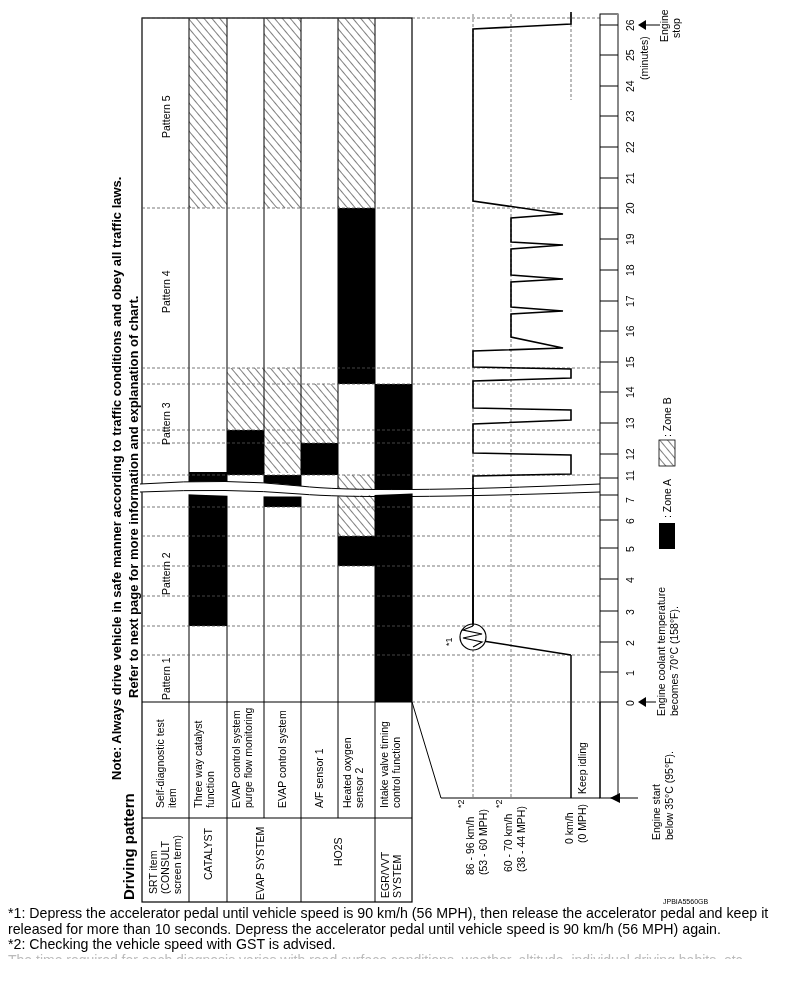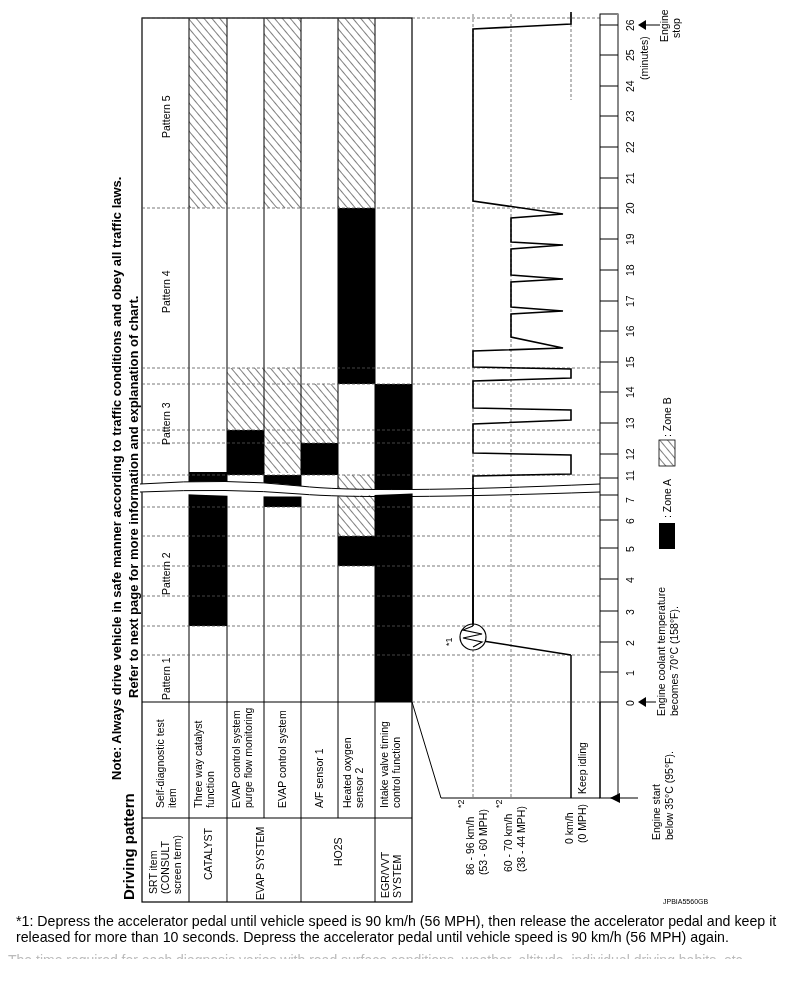--- a/index.html
+++ b/index.html
@@ -1,20 +1,20 @@
 <!DOCTYPE html>
 <html><head>
 <meta charset="utf-8">
 <style>
   html, body { margin:0; padding:0; background:#ffffff; }
   body { width:791px; height:992px; position:relative; overflow:hidden; font-family:"Liberation Sans", sans-serif; color:#000; }
   #figure { position:absolute; left:0; top:0; width:791px; height:905px; }
   #figure text { font-family:"Liberation Sans", sans-serif; fill:#000; }
   .footnotes { position:absolute; left:8px; top:906px; width:780px; font-size:14.2px; line-height:15.6px; }
-  .footnotes p { margin:8px; }
+  .footnotes p { margin:0; }
   .fn-clip { color:#bbb; font-size:14px; height:6px; overflow:hidden; line-height:15px; }
 </style>
 </head>
 <body>
 
 <svg id="figure" width="791" height="905" viewBox="0 0 791 905" xmlns="http://www.w3.org/2000/svg">
   <defs>
     <pattern id="hatch" patternUnits="userSpaceOnUse" width="6" height="6" patternTransform="rotate(-40)">
       <rect width="6" height="6" fill="#fff"></rect>
       <line x1="0" y1="0" x2="0" y2="6" stroke="#000" stroke-width="1"></line>
@@ -241,14 +241,15 @@
     <text transform="translate(671,518) rotate(-90)">: Zone A</text>
     <rect x="659" y="440" width="16" height="26" fill="url(#hatch)" stroke="#000" stroke-width="0.8"></rect>
     <text transform="translate(671,437) rotate(-90)">: Zone B</text>
   </g>
 
   <text x="663" y="904" font-size="7">JPBIA5560GB</text>
 </svg>
 
 <div class="footnotes">
   <p>*1: Depress the accelerator pedal until vehicle speed is 90 km/h (56 MPH), then release the accelerator pedal and keep it released for more than 10 seconds. Depress the accelerator pedal until vehicle speed is 90 km/h (56 MPH) again.</p>
+  <p>*2: Checking the vehicle speed with GST is advised.</p>
   <div class="fn-clip">The time required for each diagnosis varies with road surface conditions, weather, altitude, individual driving habits, etc.</div>
 </div>
 
 </body></html>

